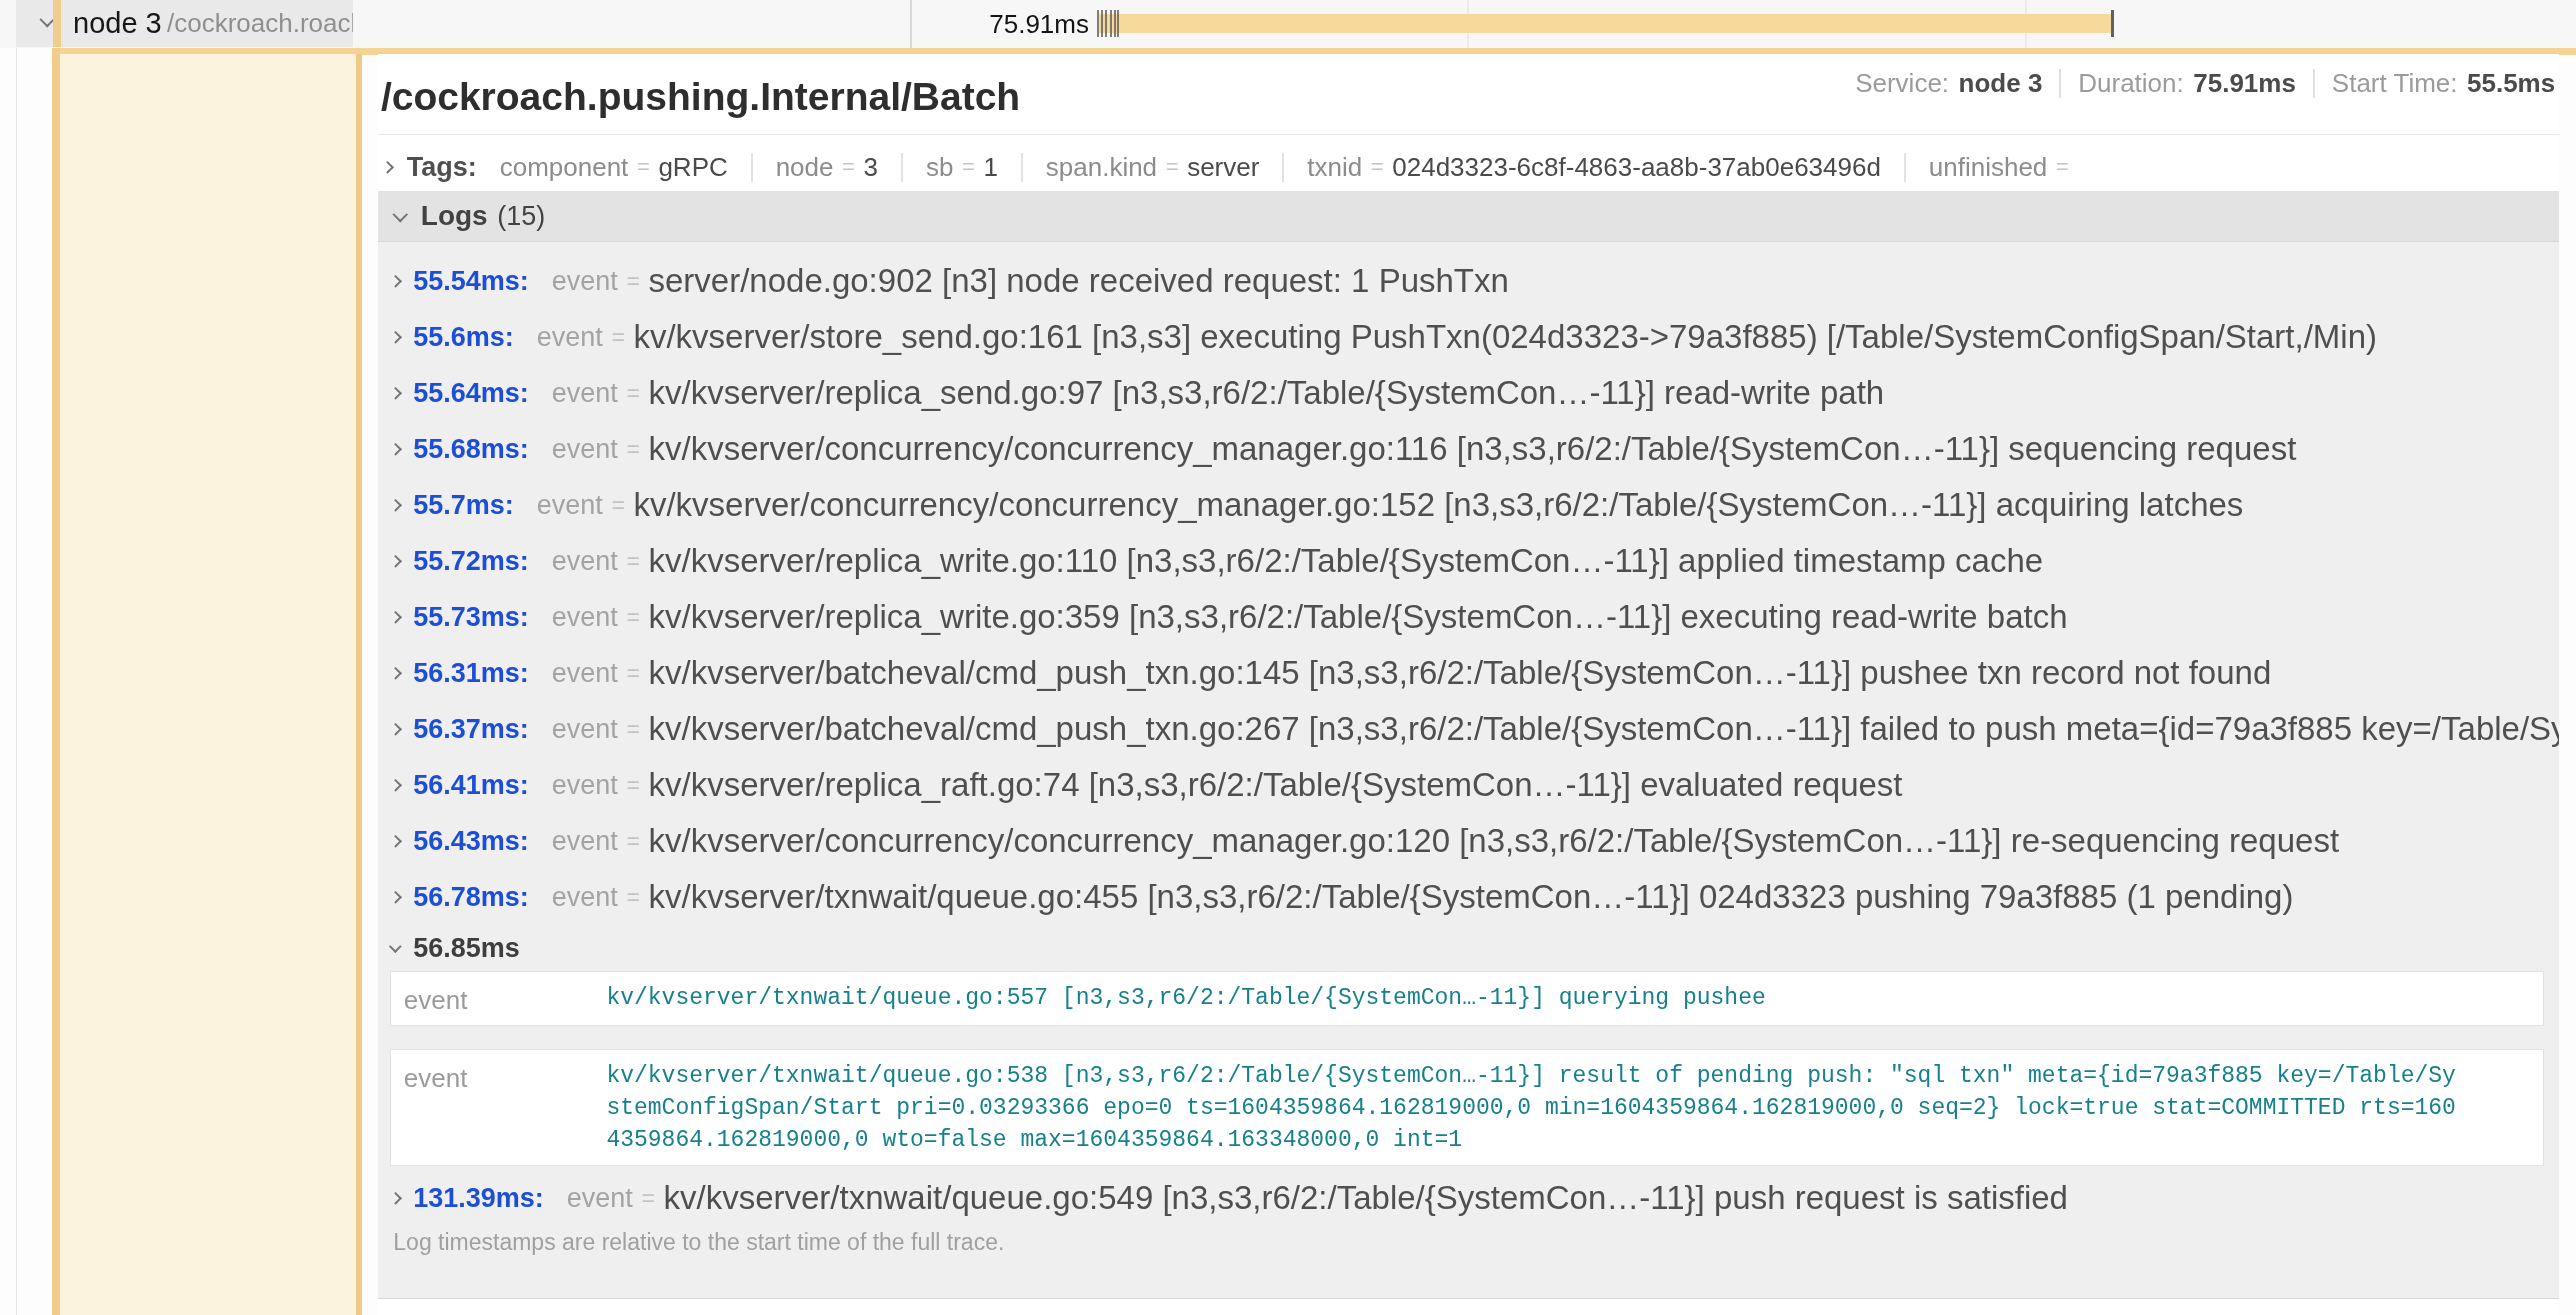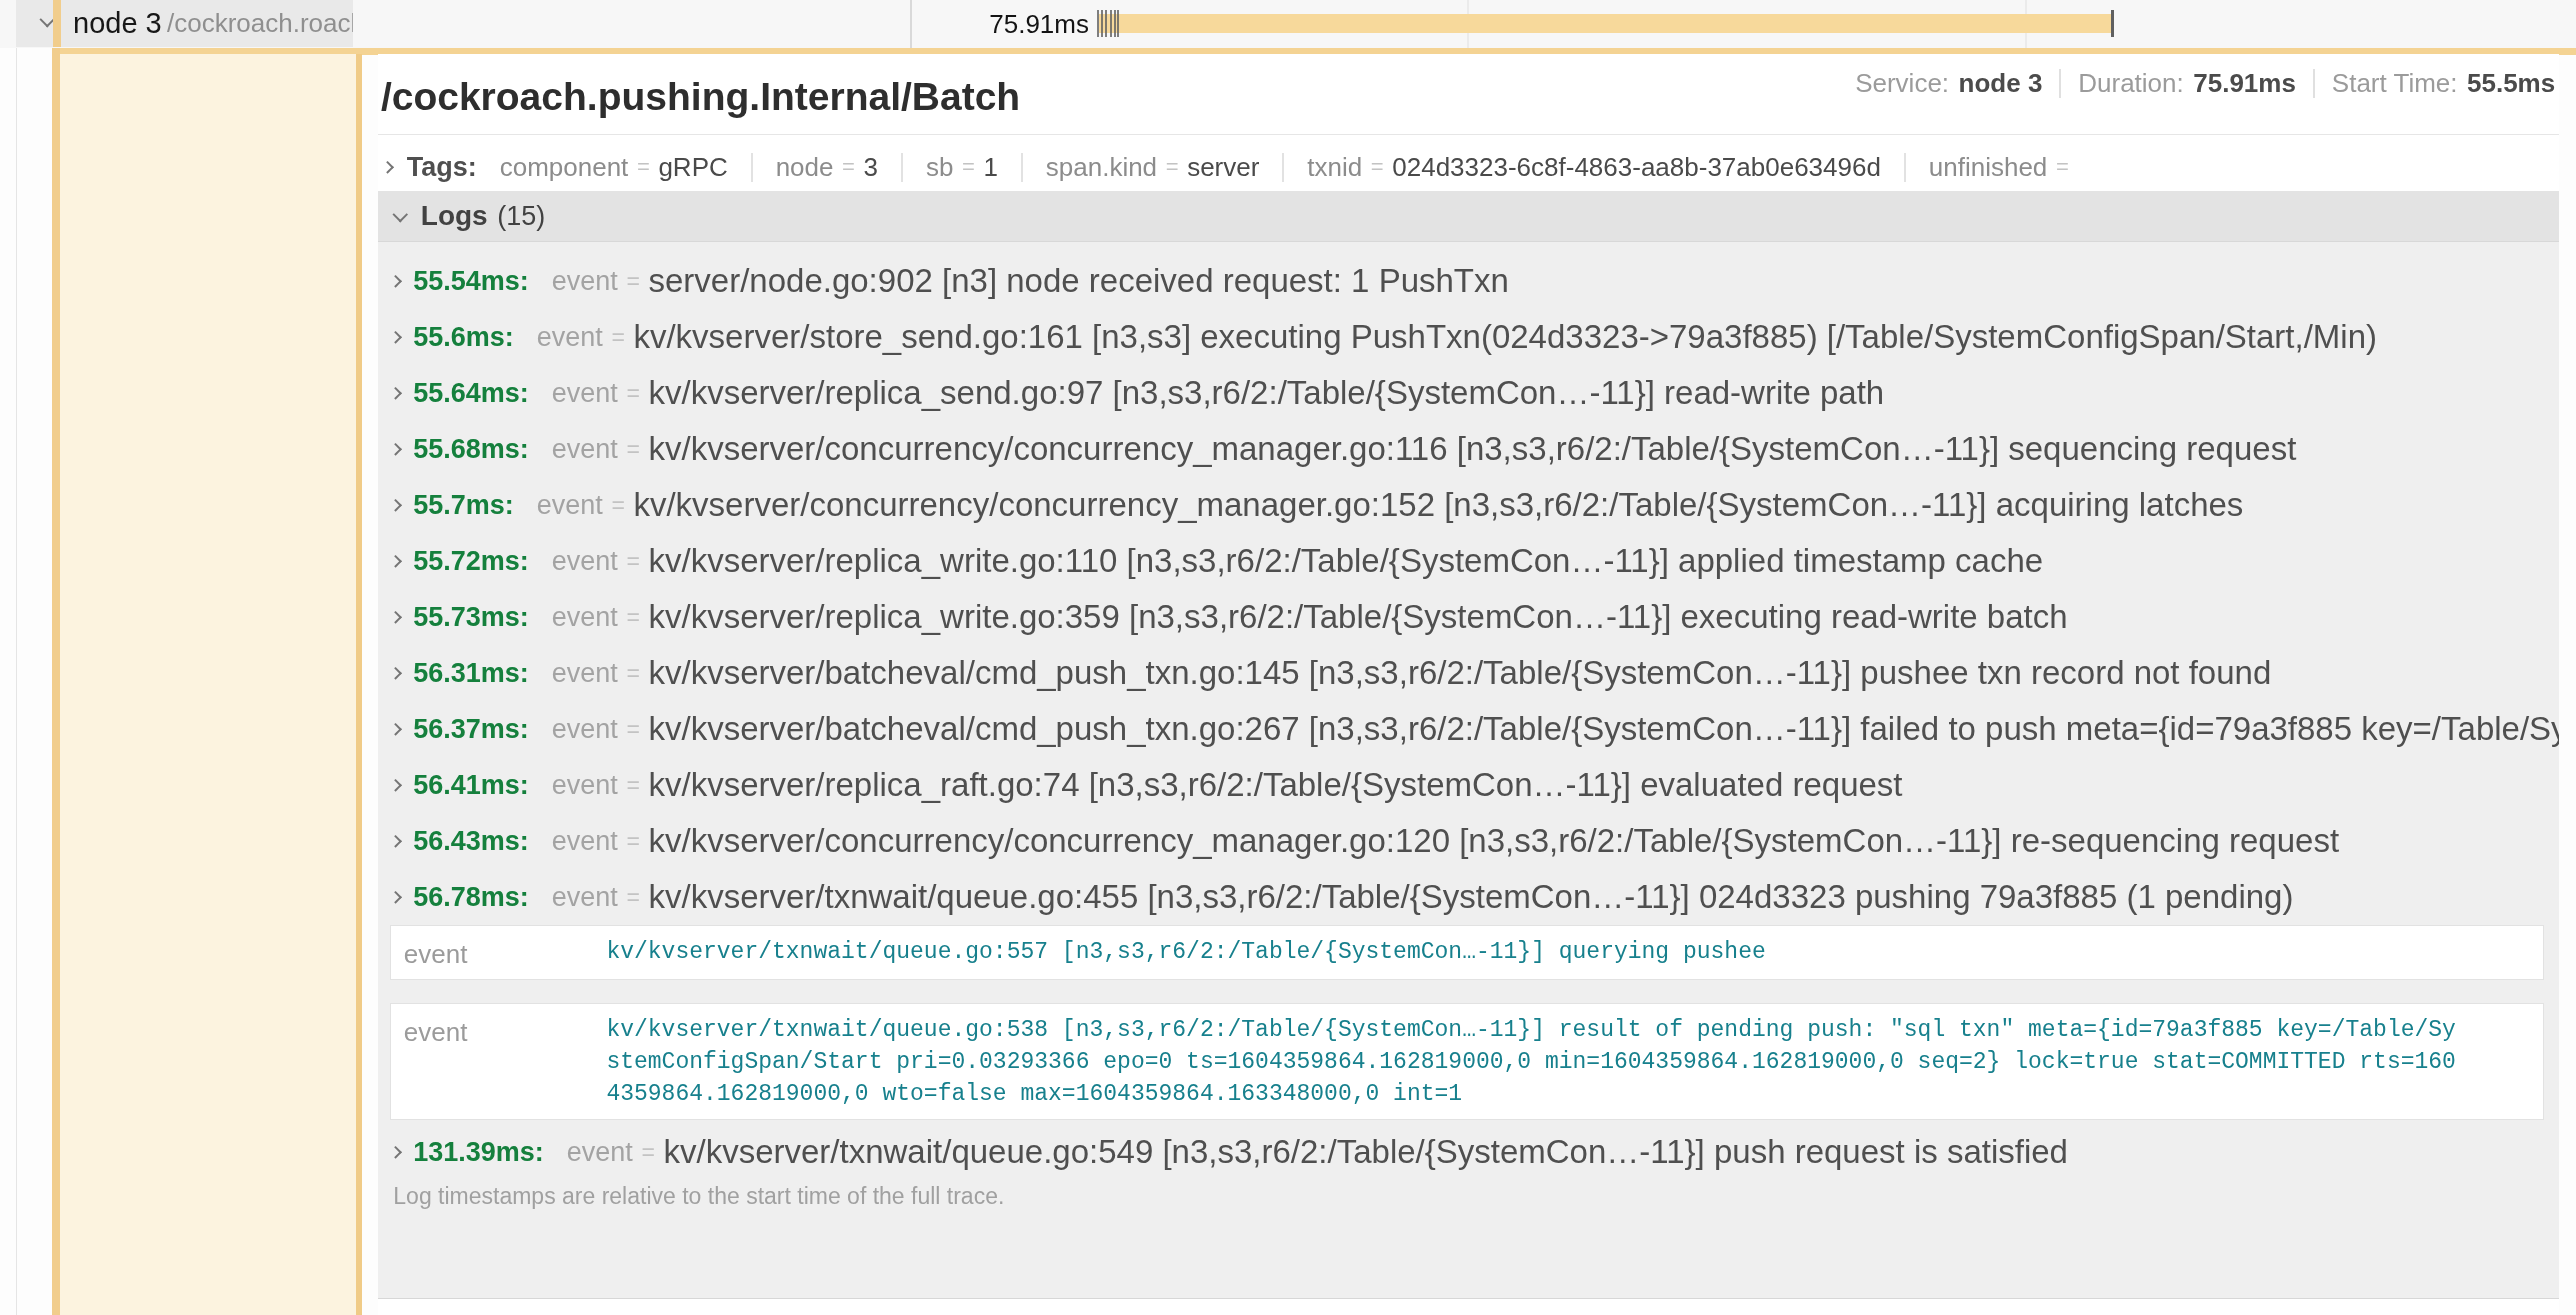--- a/index.html
+++ b/index.html
@@ -54,21 +54,21 @@
 
   
   .logs{position:absolute;left:0;top:137px;width:2181px;height:1108px;background:var(--logs-body-bg);
         border-bottom:1.9px solid #d7d7d7;overflow:hidden;}
   .logs-header{height:51px;background:var(--logs-header-bg);border-bottom:1px solid #d8d8d8;
                display:flex;align-items:center;padding-left:17px;}
   .logs-title{font-size:28px;font-weight:bold;color:#424242;margin-left:15.3px;}
   .logs-count{font-size:27px;color:#424242;margin-left:9.5px;text-align:right;}
   .logs-body{padding-top:11.4px;}
   .log-row{display:flex;align-items:center;height:56px;padding-left:13.3px;white-space:nowrap;overflow:hidden;}
-  .log-row .t{margin-left:13.3px;font-size:27px;font-weight:bold;color:#15803d;}
+  .log-row .t{margin-left:13.3px;font-size:27px;font-weight:bold;color:#1d4ed8;}
   .log-row .k{margin-left:23px;font-size:27px;color:#a3a3a3;}
   .log-row .eq{margin:0 8.6px;font-size:23px;color:#c3c3c3;}
   .log-row .v{font-size:33px;color:#4f4f4f;}
   .log-exp-head{display:flex;align-items:center;height:46px;padding-left:13.3px;}
   .log-exp-head .t{margin-left:13.3px;font-size:27px;font-weight:bold;color:#3e3e3e;}
   .kv-box{margin-left:12.4px;width:2154px;background:#fff;border:1px solid #e2e2e2;
           display:flex;align-items:flex-start;padding:9.5px 0;}
   .kv-box.tall{padding:9.5px 0 9.5px 0;}
   .kv-key{width:215px;padding-left:12.4px;padding-top:2.9px;font-size:26px;color:#9b9b9b;flex:none;}
   .kv-val{font-family:"Liberation Mono",monospace;font-size:23px;line-height:32px;color:var(--teal);
@@ -265,20 +265,24 @@
         </div>
         <div class="log-row">
           <span class="chev right small"></span>
           <span class="t">56.78ms:</span>
           <span class="k">event</span>
           <span class="eq">=</span>
           <span class="v">kv/kvserver/txnwait/queue.go:455 [n3,s3,r6/2:/Table/{SystemCon…-11}] 024d3323 pushing 79a3f885 (1 pending)</span>
         </div>
 
         <div class="log-exp">
+          <div class="log-exp-head">
+            <span class="chev down small"></span>
+            <span class="t">56.85ms</span>
+          </div>
           <div class="kv-box mb24">
             <div class="kv-key">event</div>
             <div class="kv-val">kv/kvserver/txnwait/queue.go:557 [n3,s3,r6/2:/Table/{SystemCon…-11}] querying pushee</div>
           </div>
         </div>
 
         <div class="log-exp">
           <div class="kv-box tall mb4">
             <div class="kv-key">event</div>
             <div class="kv-val">kv/kvserver/txnwait/queue.go:538 [n3,s3,r6/2:/Table/{SystemCon…-11}] result of pending push: "sql txn" meta={id=79a3f885 key=/Table/SystemConfigSpan/Start pri=0.03293366 epo=0 ts=1604359864.162819000,0 min=1604359864.162819000,0 seq=2} lock=true stat=COMMITTED rts=1604359864.162819000,0 wto=false max=1604359864.163348000,0 int=1</div>

